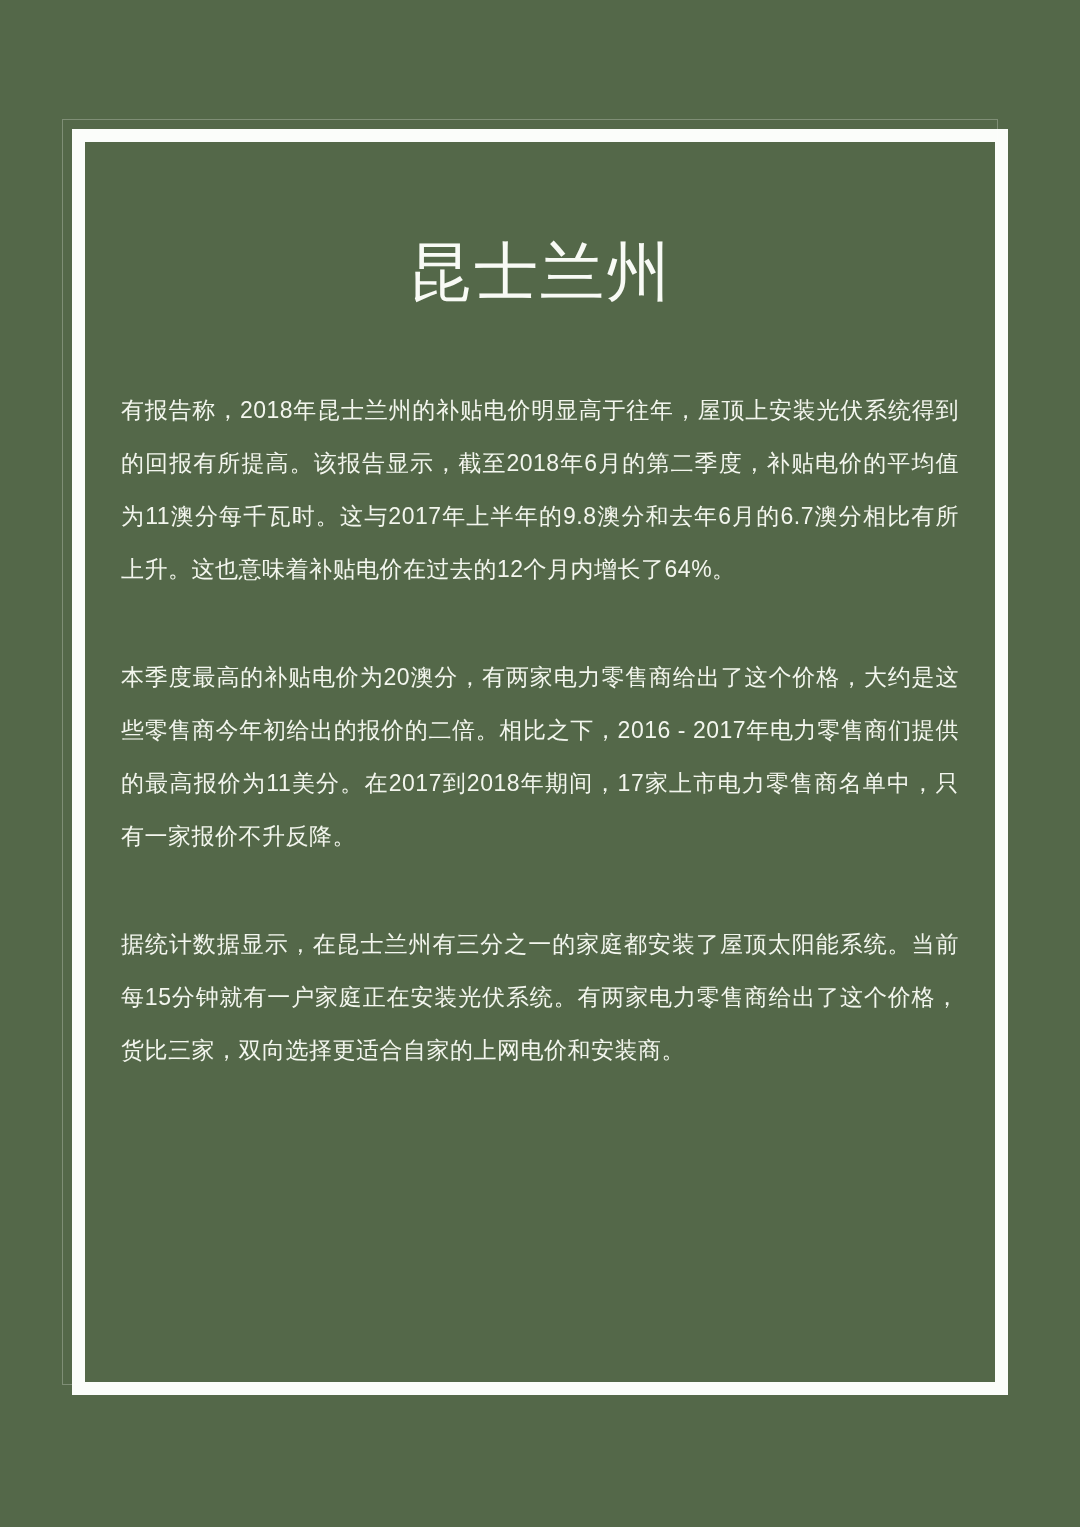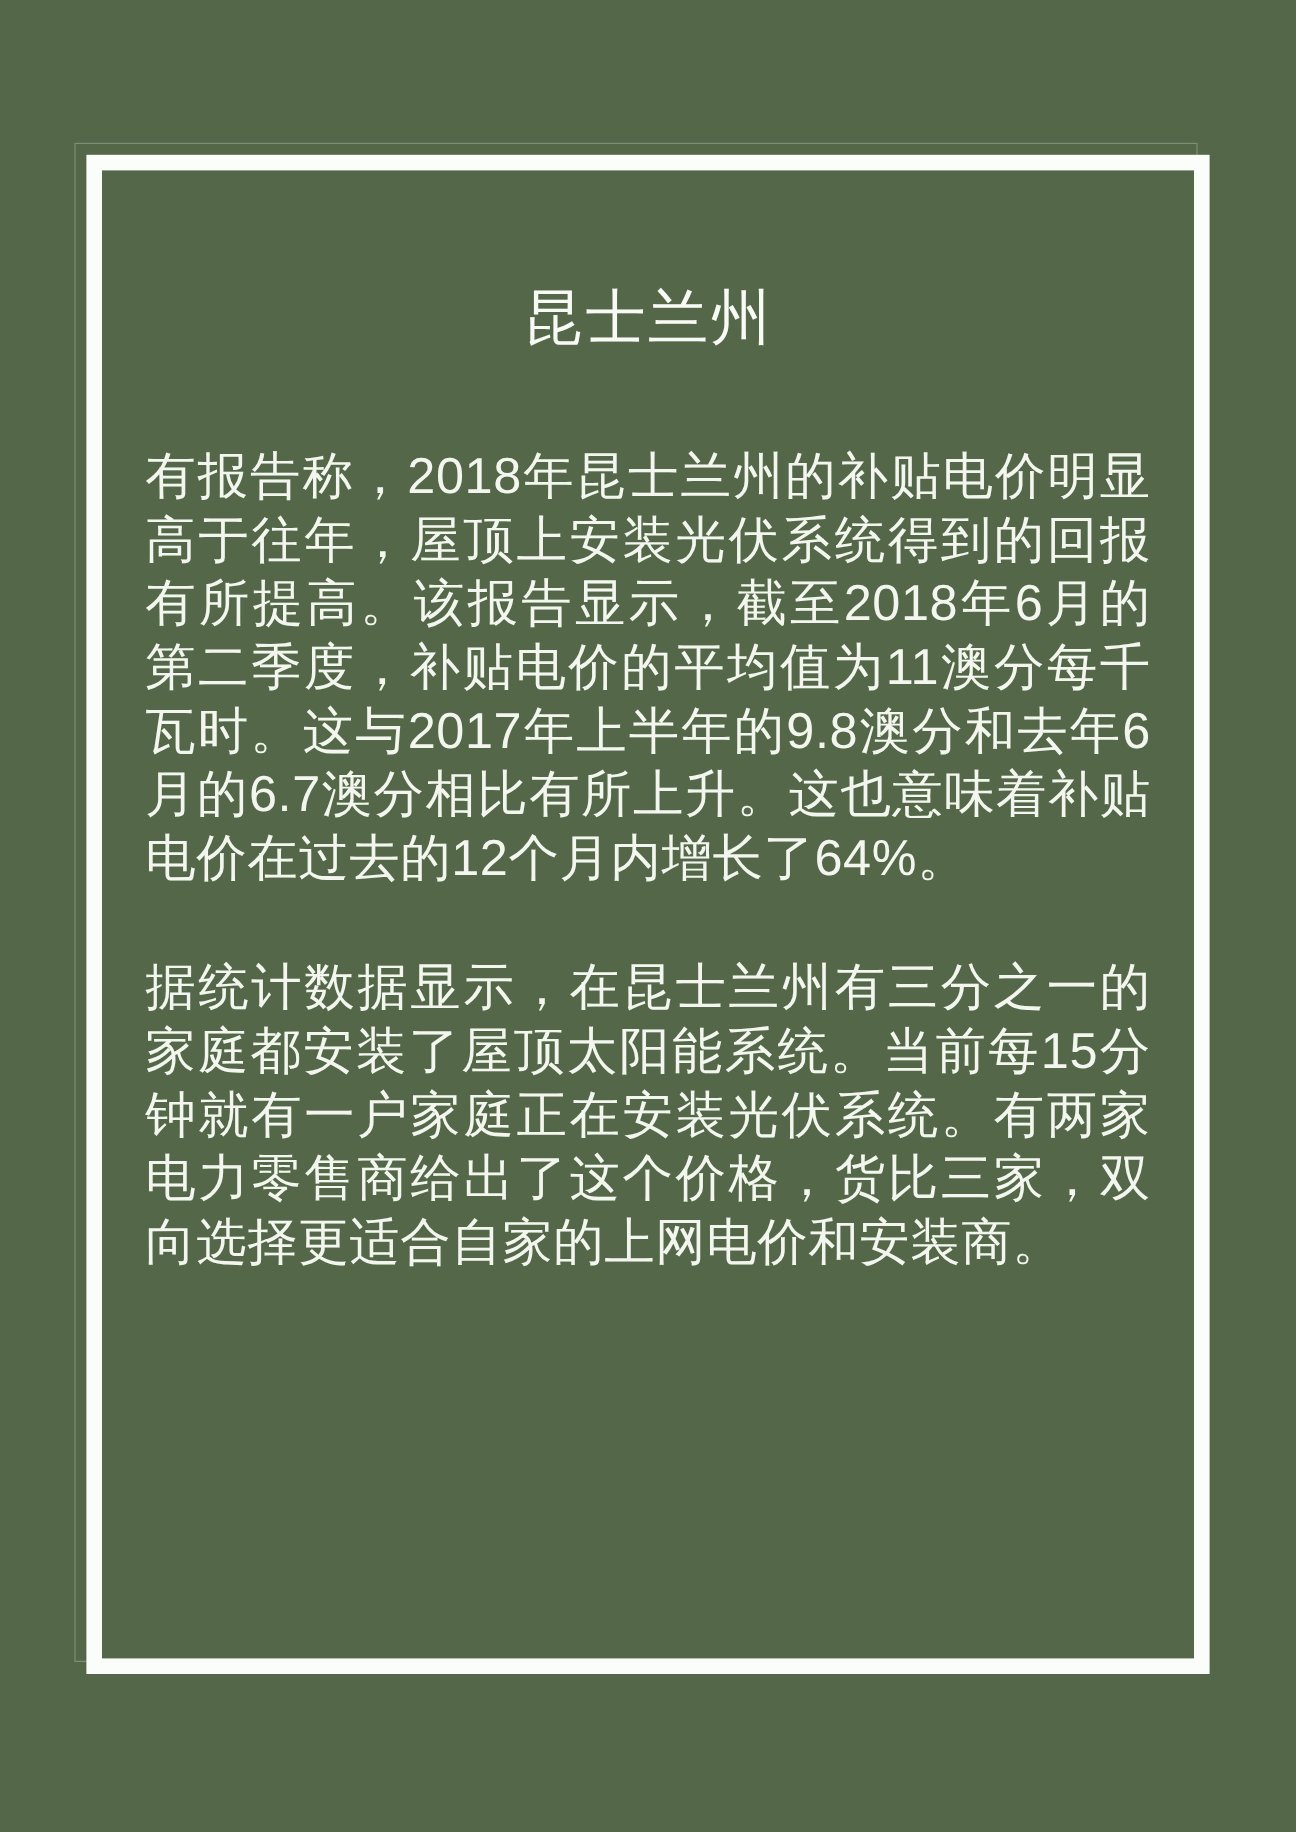--- a/index.html
+++ b/index.html
@@ -31,40 +31,41 @@
     left: -23px;
     top: -23px;
     right: -3px;
     bottom: -3px;
     border: 1px solid rgba(255,255,255,0.25);
     pointer-events: none;
   }
   .page-title {
     margin: 0 0 80px 0;
     text-align: center;
-    font-size: 50px;
+    font-size: 64px;
     line-height: 1.0;
     font-weight: 400;
     color: #f8faf5;
     letter-spacing: 2px;
   }
   .body-paragraph {
     margin: 0 0 55px 0;
-    font-size: 42px;
+    font-size: 23px;
     line-height: 53px;
     font-weight: 400;
     color: #f3f6ee;
     text-align: justify;
     text-justify: inter-character;
     letter-spacing: 0.5px;
   }
 </style>
 </head>
 <body>
 
 <div class="card-frame">
   <h1 class="page-title">昆士兰州</h1>
 
   <p class="body-paragraph">有报告称，2018年昆士兰州的补贴电价明显高于往年，屋顶上安装光伏系统得到的回报有所提高。该报告显示，截至2018年6月的第二季度，补贴电价的平均值为11澳分每千瓦时。这与2017年上半年的9.8澳分和去年6月的6.7澳分相比有所上升。这也意味着补贴电价在过去的12个月内增长了64%。</p>
 
+  <p class="body-paragraph">本季度最高的补贴电价为20澳分，有两家电力零售商给出了这个价格，大约是这些零售商今年初给出的报价的二倍。相比之下，2016 - 2017年电力零售商们提供的最高报价为11美分。在2017到2018年期间，17家上市电力零售商名单中，只有一家报价不升反降。</p>
 
   <p class="body-paragraph">据统计数据显示，在昆士兰州有三分之一的家庭都安装了屋顶太阳能系统。当前每15分钟就有一户家庭正在安装光伏系统。有两家电力零售商给出了这个价格，货比三家，双向选择更适合自家的上网电价和安装商。</p>
 </div>
 
 </body></html>

